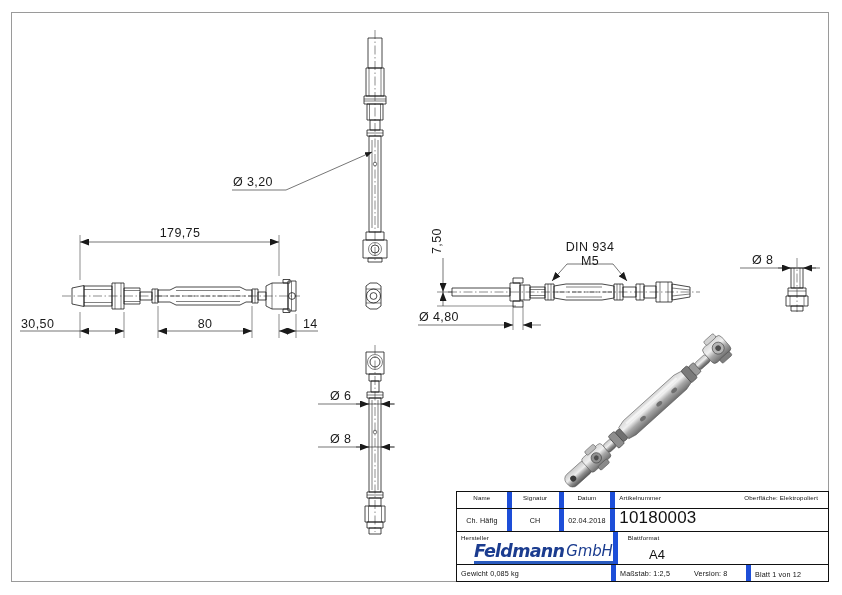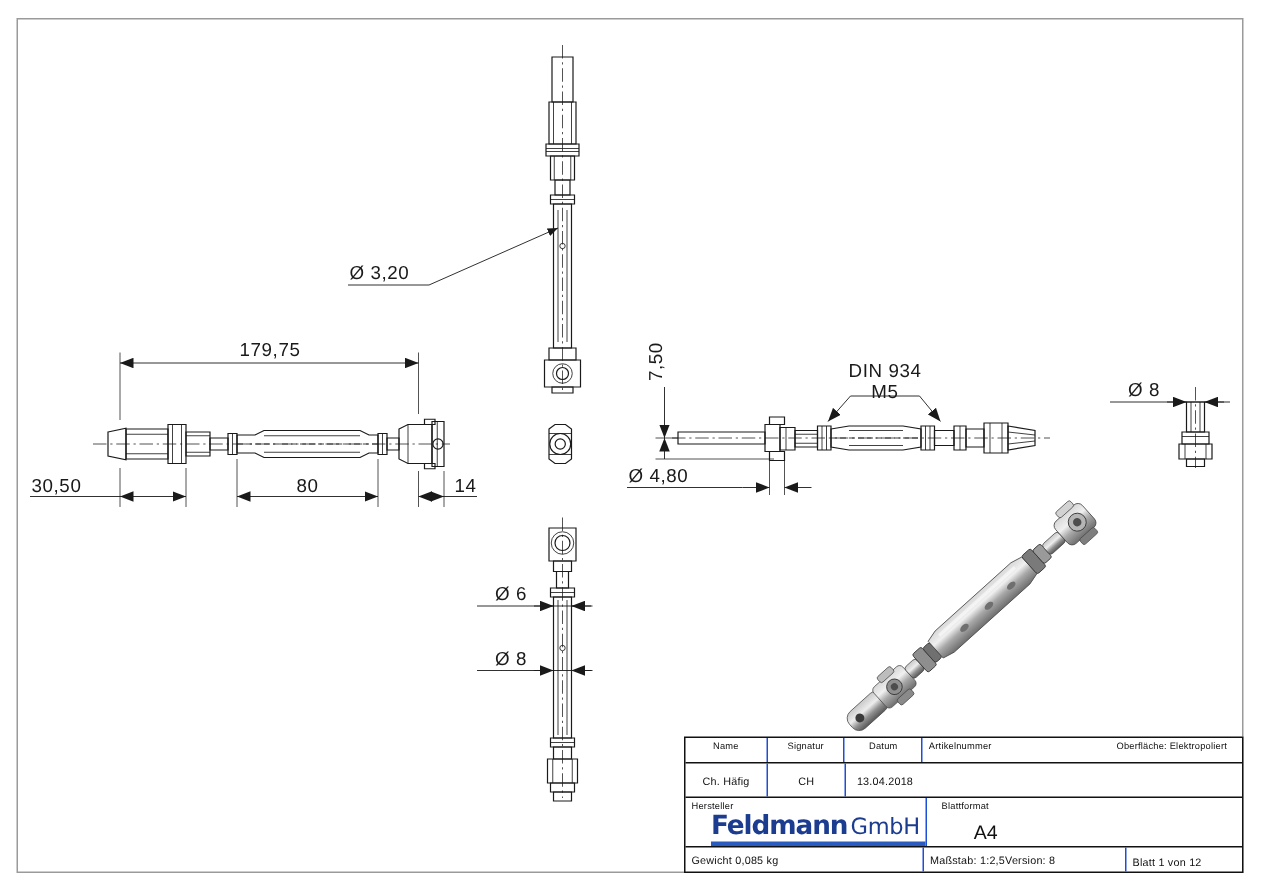--- a/index.html
+++ b/index.html
@@ -15,34 +15,34 @@
   .ext{stroke:#1a1a1a;stroke-width:.5;fill:none;}
   .dim{stroke:#1a1a1a;stroke-width:.6;fill:none;}
   .dimtxt{font-family:"Liberation Sans",sans-serif;font-size:12.5px;fill:#1a1a1a;
           letter-spacing:.4px;}
   .notetxt{font-family:"Liberation Sans",sans-serif;font-size:12.5px;fill:#1a1a1a;
            letter-spacing:.4px;}
   
   .tb{position:absolute;left:456px;top:491px;width:373px;height:91px;
       border:1px solid #111;box-sizing:border-box;background:#fff;}
   .tb .r{display:flex;width:100%;box-sizing:border-box;}
-  .tb .c{box-sizing:border-box;border-right:1px solid #1d4ed8;padding:2px 4px;
+  .tb .c{box-sizing:border-box;border-right:5px solid #1d4ed8;padding:2px 4px;
          position:relative;overflow:hidden;}
   .tb .c:last-child{border-right:none;}
   .rowA{height:17px;border-bottom:1px solid #111;}
   .rowB{height:23px;border-bottom:1px solid #111;}
   .rowC{height:33px;border-bottom:1px solid #111;}
   .rowD{height:16px;}
   .lbl{font-size:6.2px;letter-spacing:.15px;color:#111;line-height:8px;}
   .val{font-size:7.2px;letter-spacing:.15px;color:#111;line-height:9px;}
   .ctrd{display:flex;align-items:center;justify-content:center;}
   .artnum{font-size:17px;letter-spacing:.2px;color:#111;line-height:19px;
           margin-top:-1px;}
   .a4{font-size:13px;color:#111;}
-  .logo{display:flex;align-items:flex-start;gap:2px;margin-top:1px;}
+  .logo{display:flex;align-items:flex-start;gap:2px;margin-top:1px;font-style:italic;}
   .logo .mark{width:11px;height:17px;position:relative;flex:0 0 auto;}
   .logo .word{font-size:17.5px;font-weight:bold;color:#1b3c8f;
               letter-spacing:-.7px;line-height:17px;font-family:"DejaVu Sans",sans-serif;}
   .logo .gmbh{font-size:15px;color:#1b3c8f;letter-spacing:-.2px;
               line-height:17px;font-family:"DejaVu Sans",sans-serif;}
   .tagline{height:4px;background:#2a5bbf;margin-top:1px;width:152px;
            margin-left:13px;}
 </style>
 </head>
 <body>
@@ -383,21 +383,24 @@
     </div>
 
     <div class="r rowB">
       <div class="c ctrd" style="width:55px">
         <div class="val">Ch. Häfig</div>
       </div>
       <div class="c ctrd" style="width:52px">
         <div class="val">CH</div>
       </div>
       <div class="c ctrd" style="width:52px">
-        <div class="val">13.04.2018</div>
+        <div class="val">02.04.2018</div>
+      </div>
+      <div class="c" style="width:214px;border-right:none;padding-top:0">
+        <div class="artnum">10180003</div>
       </div>
     </div>
 
     <div class="r rowC">
       <div class="c" style="width:161px">
         <div class="lbl">Hersteller</div>
         <div class="logo">
           <span class="mark">
             <svg width="11" height="17" viewBox="0 0 11 17">
               <rect x="3" y="1" width="5" height="3" fill="#1b3c8f"></rect>
@@ -415,21 +418,21 @@
       <div class="c" style="width:51px;border-right:none">
         <div class="lbl" style="text-align:center">Blattformat</div>
         <div class="a4" style="text-align:right;margin-top:5px">A4</div>
       </div>
     </div>
 
     <div class="r rowD">
       <div class="c" style="width:159px;display:flex;align-items:center">
         <div class="val">Gewicht 0,085 kg</div>
       </div>
-      <div class="c" style="width:135px;display:flex;align-items:center;gap:0">
+      <div class="c" style="width:135px;display:flex;align-items:center;gap:24px">
         <span class="val">Maßstab: 1:2,5</span>
         <span class="val">Version:   8</span>
       </div>
       <div class="c" style="width:77px;display:flex;align-items:flex-end;border-right:none">
         <div class="val">Blatt 1 von 12</div>
       </div>
     </div>
 
   </div>
 </div>

